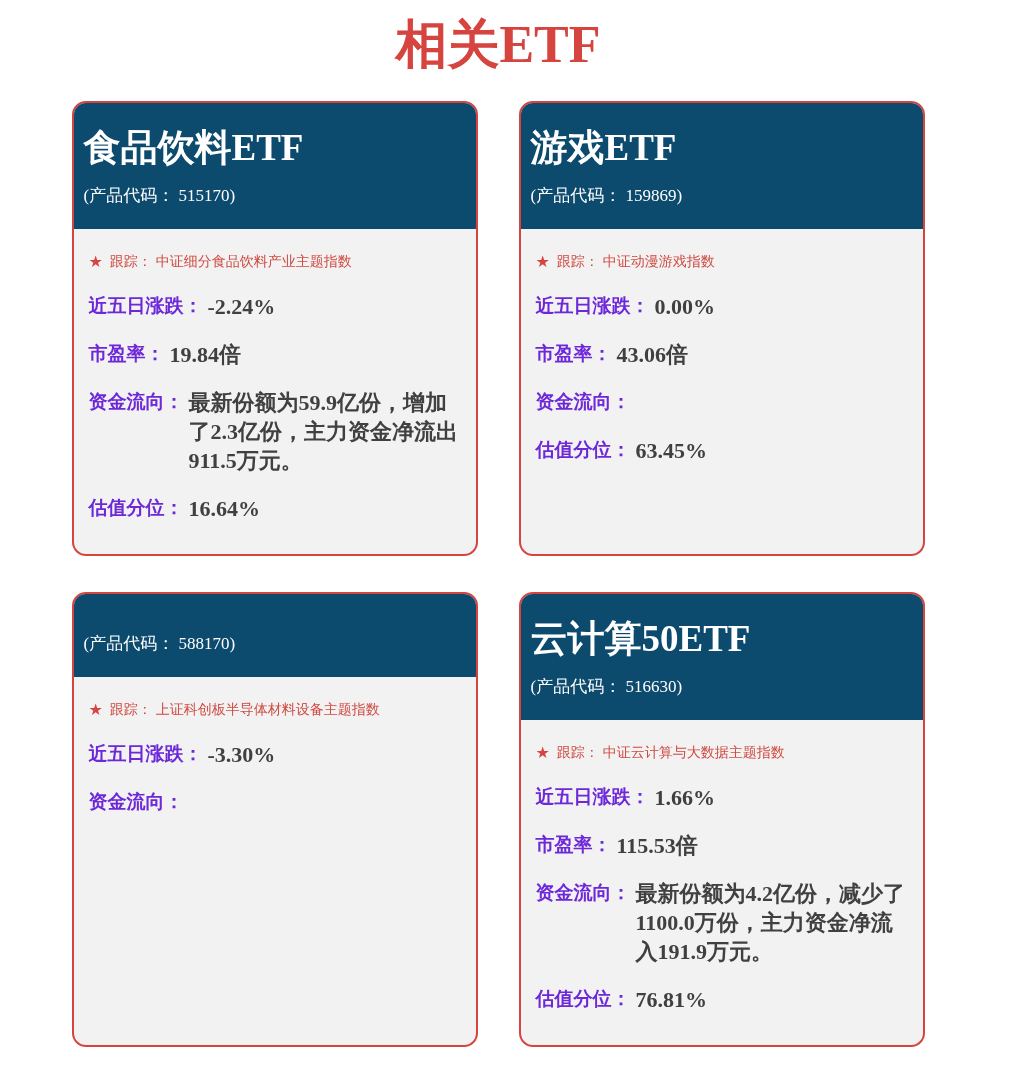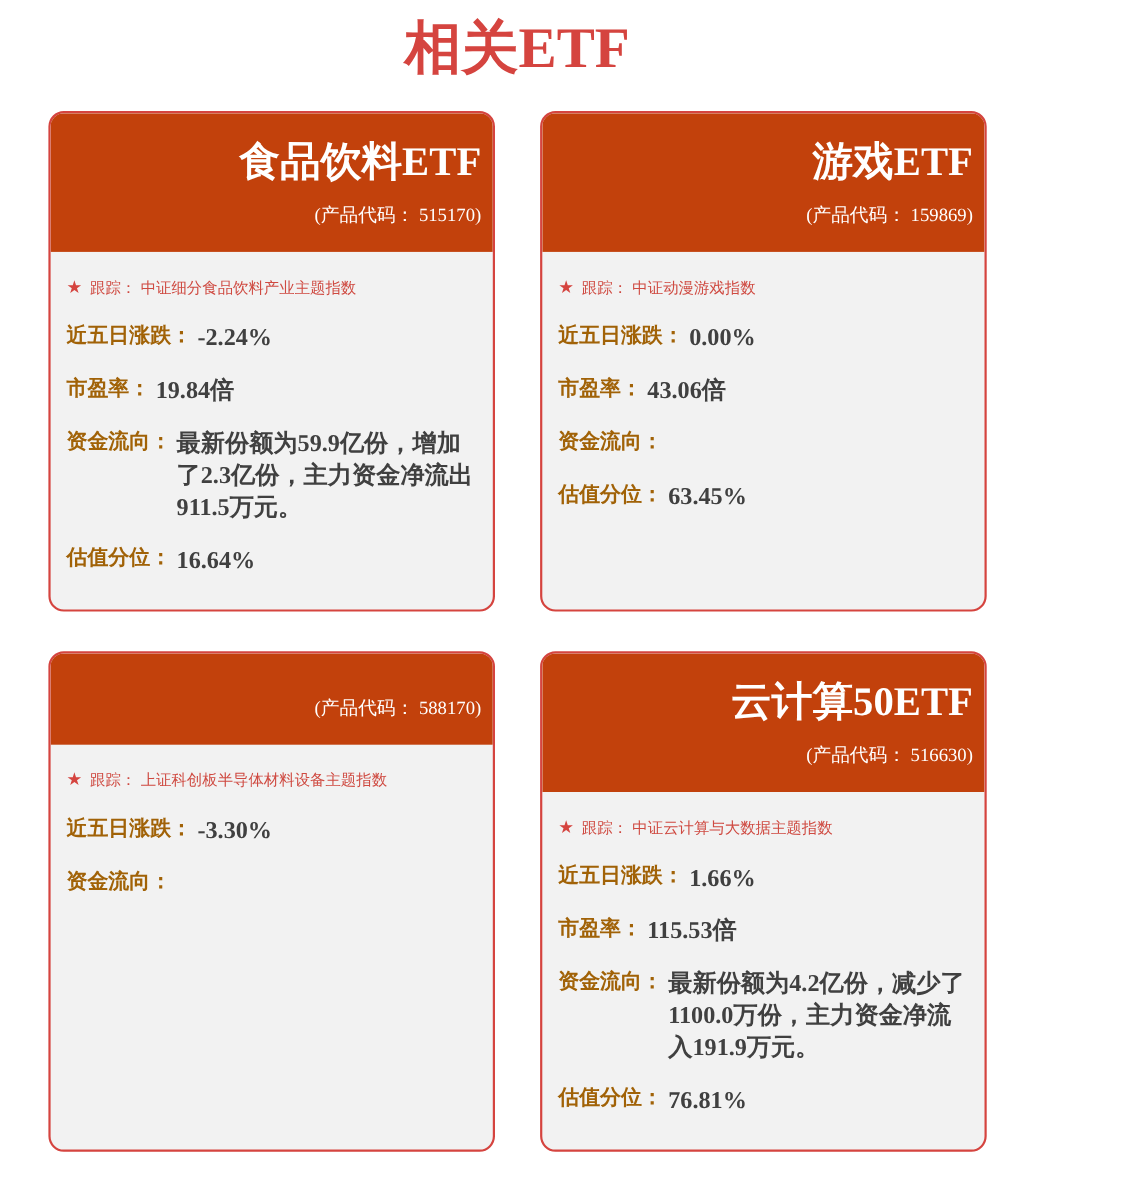--- a/index.html
+++ b/index.html
@@ -5,20 +5,21 @@
   * { box-sizing: border-box; }
   html, body {
     margin: 0; padding: 0;
     width: 1024px; height: 1080px;
     background: #ffffff;
     font-family: "Liberation Sans", "DejaVu Sans", sans-serif;
   }
   .page {
     width: 940px; height: 1080px;
     overflow: hidden;
+    margin-left: 28px;
   }
   .page-title {
     text-align: center;
     color: #d5443f;
     font-size: 52px;
     font-weight: bold;
     font-family: "Liberation Serif", "DejaVu Serif", serif;
     margin: 14px 0 0 0;
     line-height: 1.2;
   }
@@ -32,23 +33,23 @@
   }
   .card {
     width: 406px;
     height: 455px;
     border: 2px solid #d5443f;
     border-radius: 14px;
     background: #f2f2f2;
     overflow: hidden;
   }
   .card-header {
-    background: #c2410c;
+    background: #0c4a6e;
     color: #ffffff;
-    text-align: right;
+    text-align: left;
     padding: 24px 10px 22px 10px;
   }
   .card-name {
     font-size: 37px;
     font-weight: bold;
     font-family: "Liberation Serif", "DejaVu Serif", serif;
     line-height: 1.15;
   }
   .card-code {
     margin-top: 14px;
@@ -75,21 +76,21 @@
   .data-row {
     display: flex;
     align-items: flex-start;
     margin-bottom: 19px;
   }
   .row-label {
     flex: 0 0 auto;
     white-space: nowrap;
     font-size: 19px;
     font-weight: bold;
-    color: #a16207;
+    color: #6d28d9;
     line-height: 1.5;
   }
   .row-value {
     font-size: 22px;
     font-weight: bold;
     color: #404040;
     font-family: "Liberation Serif", "DejaVu Serif", serif;
     line-height: 1.32;
     margin-left: 5px;
   }

